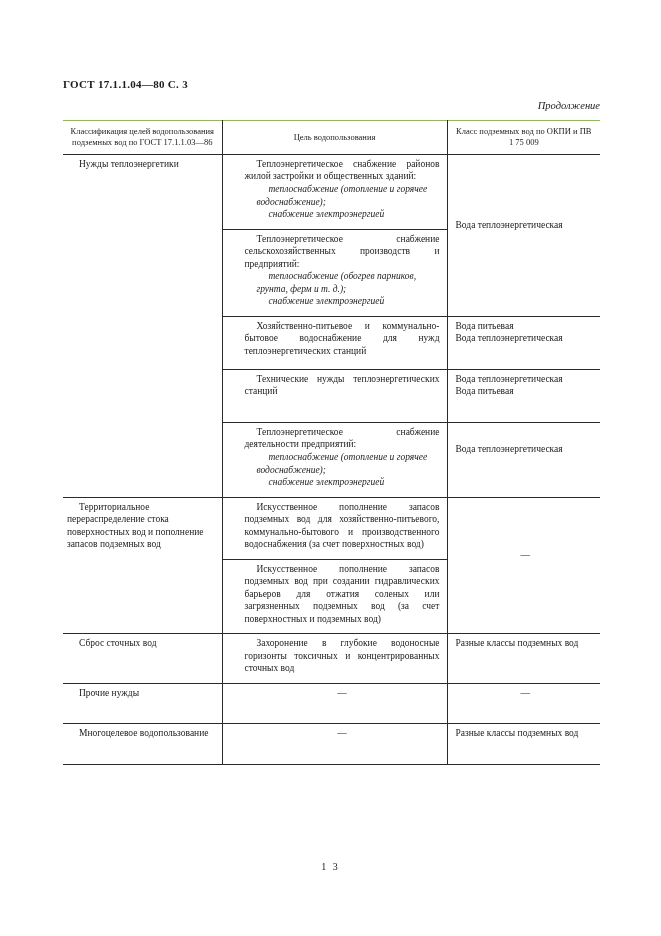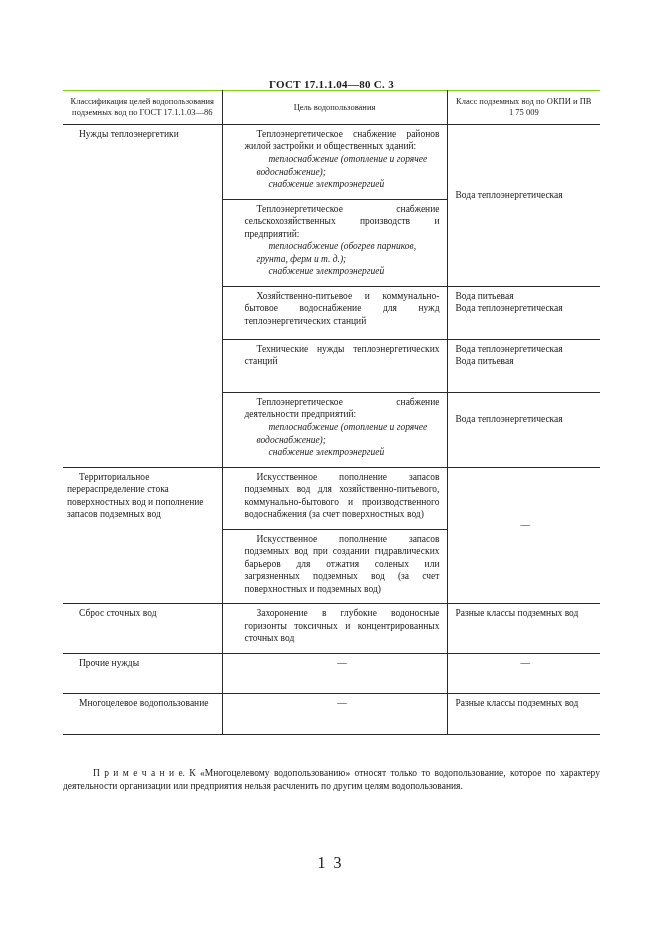--- a/index.html
+++ b/index.html
@@ -12,21 +12,21 @@
   .page {
     position:relative;
     width:661px; height:936px;
     background:#ffffff;
     padding:78px 61px 0 63px;
     overflow:hidden;
   }
   .doc-ref {
     font-weight:bold;
     font-size:11px;
-    text-align:center;
+    text-align:left;
     letter-spacing:0.3px;
   }
   .continuation {
     font-style:italic;
     font-size:10.5px;
     text-align:right;
     margin-top:10px;
     margin-bottom:9px;
   }
   table.main-table {
@@ -63,30 +63,31 @@
     font-size:9.5px;
     line-height:1.38;
     text-align:justify;
     text-indent:30px;
   }
   .page-number {
     position:absolute;
     left:0; right:0;
     bottom:64px;
     text-align:center;
-    font-size:16px;
+    font-size:10px;
     letter-spacing:2px;
   }
 </style>
 </head>
 <body>
 
 <div class="page">
 
   <div class="doc-ref">ГОСТ 17.1.1.04—80 С. 3</div>
+  <div class="continuation">Продолжение</div>
 
   <table class="main-table">
     <colgroup>
       <col style="width:159px">
       <col style="width:225px">
       <col style="width:153px">
     </colgroup>
     <thead>
       <tr>
         <th class="c1">Классификация целей водопользования подземных вод по ГОСТ 17.1.1.03—86</th>
@@ -192,20 +193,16 @@
         <td class="c2 bb dash">
           <p>—</p>
         </td>
         <td class="c3 bb">
           <p>Разные классы подземных вод</p>
         </td>
       </tr>
     </tbody>
   </table>
 
-  <p class="note">
-    <span class="note-label">П р и м е ч а н и е.</span>
-    <span>К «Многоцелевому водопользованию» относят только то водопользование, которое по характеру деятельности организации или предприятия нельзя расчленить по другим целям водопользования.</span>
-  </p>
 
   <div class="page-number">1 3</div>
 
 </div>
 
 </body></html>

